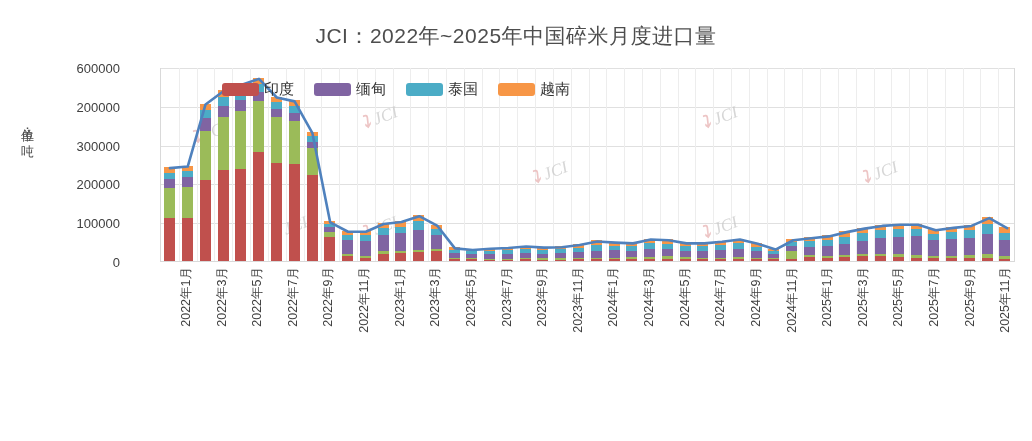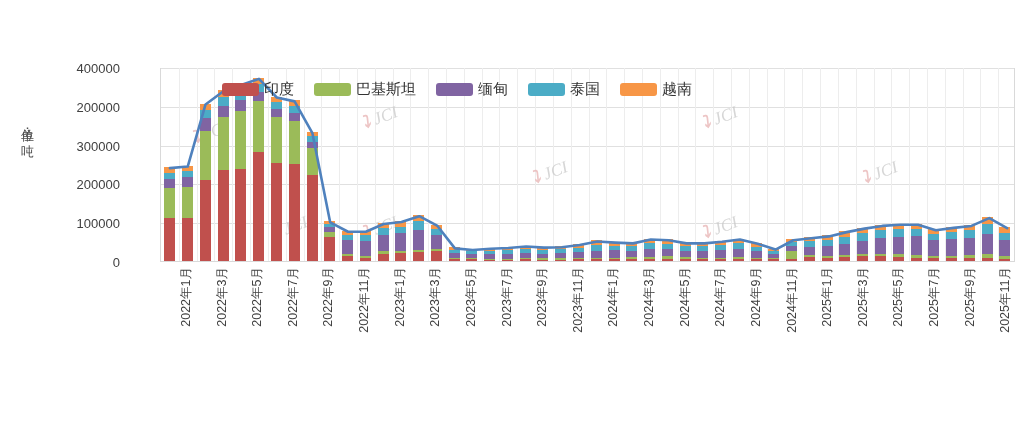--- a/index.html
+++ b/index.html
@@ -55,30 +55,31 @@
 
   .src{position:absolute;left:152px;top:405px;font-size:15px;color:#1a1a1a;}
   .cpy{position:absolute;right:28px;top:403px;font-size:17px;color:#1a1a1a;
        white-space:nowrap;}
 </style>
 </head>
 <body>
 
 <div id="root">
 
+  <div class="title">JCI：2022年~2025年中国碎米月度进口量</div>
 
   <div class="ylabel">单位：吨</div>
 
   <div id="yticks">
       <div class="ytick" style="top: 262px;">0</div>
       <div class="ytick" style="top: 223.2px;">100000</div>
       <div class="ytick" style="top: 184.4px;">200000</div>
       <div class="ytick" style="top: 145.6px;">300000</div>
       <div class="ytick" style="top: 106.8px;">200000</div>
-      <div class="ytick" style="top: 68px;">400000</div>
+      <div class="ytick" style="top: 68px;">600000</div>
     </div>
 
   <div id="plot">
     <div id="grid">
         <div class="gridline" style="top: 155.2px;"></div>
         <div class="gridline" style="top: 116.4px;"></div>
         <div class="gridline" style="top: 77.6px;"></div>
         <div class="gridline" style="top: 38.8px;"></div>
         <div class="gridline" style="top: 0px;"></div>
       </div>
@@ -579,24 +580,20 @@
         <polyline points="8.91,100.10 26.72,98.55 44.53,36.47 62.34,23.28 80.16,17.07 97.97,10.86 115.78,29.49 133.59,33.37 151.41,65.18 169.22,154.42 187.03,163.74 204.84,163.74 222.66,155.98 240.47,154.04 258.28,148.22 276.09,157.53 293.91,180.42 311.72,181.97 329.53,180.81 347.34,180.03 365.16,178.48 382.97,179.64 400.78,179.26 418.59,176.93 436.41,173.44 454.22,174.60 472.03,175.38 489.84,171.50 507.66,172.27 525.47,175.38 543.28,175.38 561.09,173.82 578.91,171.50 596.72,175.76 614.53,181.58 632.34,172.27 650.16,170.33 667.97,168.39 685.78,164.12 703.59,160.63 721.41,157.92 739.22,156.75 757.03,156.75 774.84,162.18 792.66,159.86 810.47,157.92 828.28,150.16 846.09,160.24" fill="none" stroke="#4F81BD" stroke-width="2.6" stroke-linejoin="round" stroke-linecap="round"></polyline>
       </svg>
   </div>
 
   <div id="legend">
       <div class="litem">
         <div class="lswatch" style="background: rgb(192, 80, 77);"></div>
         <span class="ltext">印度</span>
       </div>
       <div class="litem">
-        <div class="lswatch" style="background: rgb(155, 187, 89);"></div>
-        <span class="ltext">巴基斯坦</span>
-      </div>
-      <div class="litem">
         <div class="lswatch" style="background: rgb(128, 100, 162);"></div>
         <span class="ltext">缅甸</span>
       </div>
       <div class="litem">
         <div class="lswatch" style="background: rgb(75, 172, 198);"></div>
         <span class="ltext">泰国</span>
       </div>
       <div class="litem">
         <div class="lswatch" style="background: rgb(247, 150, 70);"></div>
         <span class="ltext">越南</span>

